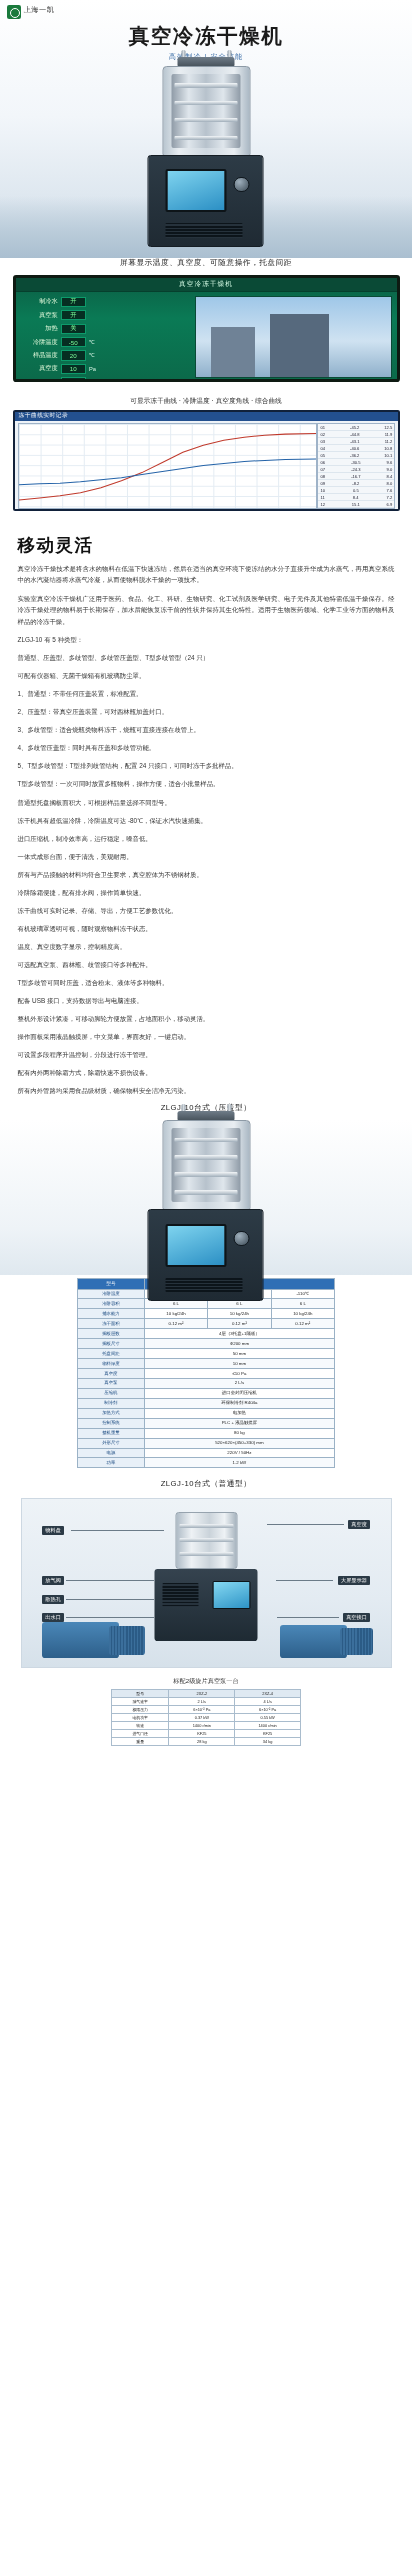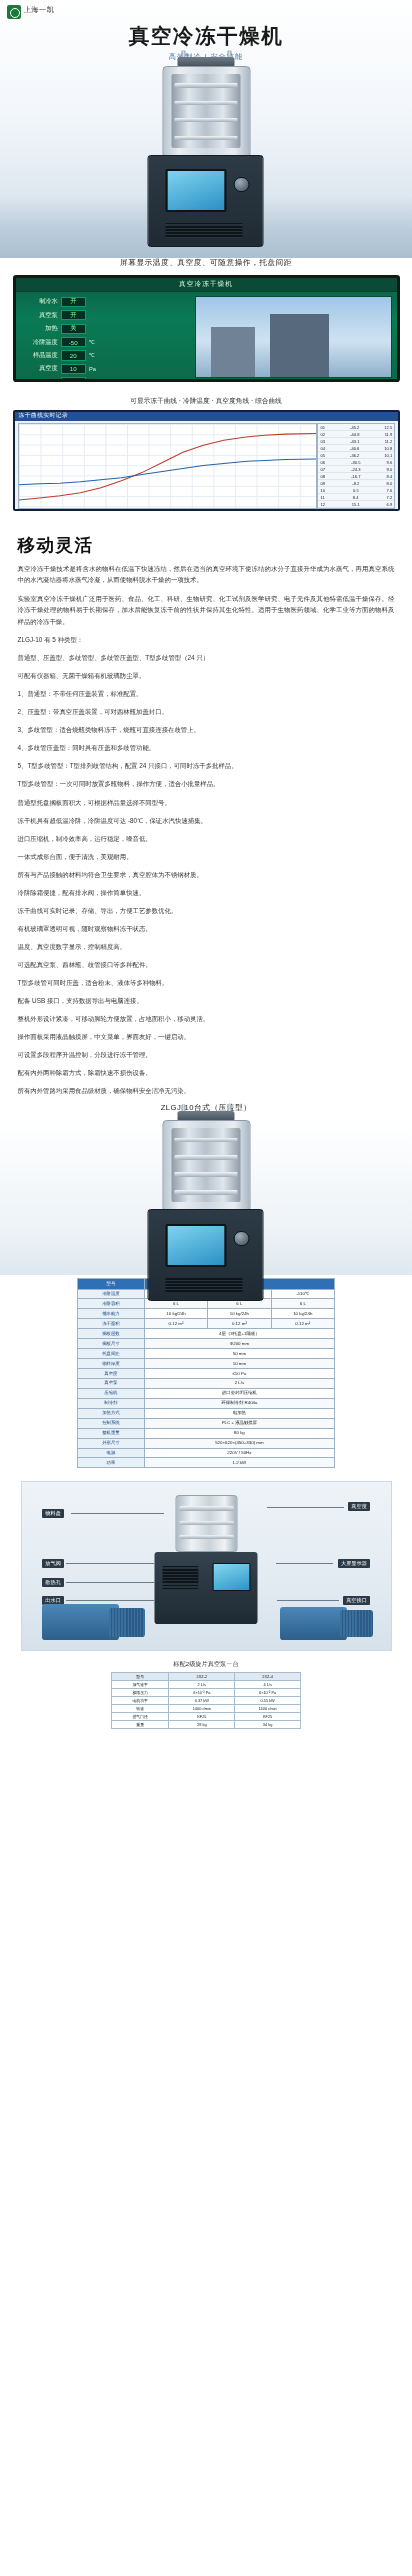--- a/index.html
+++ b/index.html
@@ -550,20 +550,21 @@
           <td colspan="3">220V / 50Hz</td>
         </tr>
         <tr>
           <td class="k">功率</td>
           <td colspan="3">1.2 kW</td>
         </tr>
       </tbody>
     </table>
   </div>
 
+  <div class="sec-center-sub">ZLGJ-10台式（普通型）</div>
 
   <div class="show-wrap">
     <div class="show-box">
 
       <div style="position:absolute;left:50%;transform:translateX(-50%);top:13.4px;width:113px;height:129px;">
         <div style="position:absolute;left:26px;top:0;width:62px;height:57px;background:linear-gradient(90deg,#aebbc6,#eef2f5 25%,#cad3da 55%,#eef2f5 80%,#a6b3be);border-radius:3.1px;border:1px solid #96a3ae;">
           <div class="shelf" style="top:10.3px;"></div>
           <div class="shelf" style="top:25px;"></div>
           <div class="shelf" style="top:39px;"></div>
         </div>

